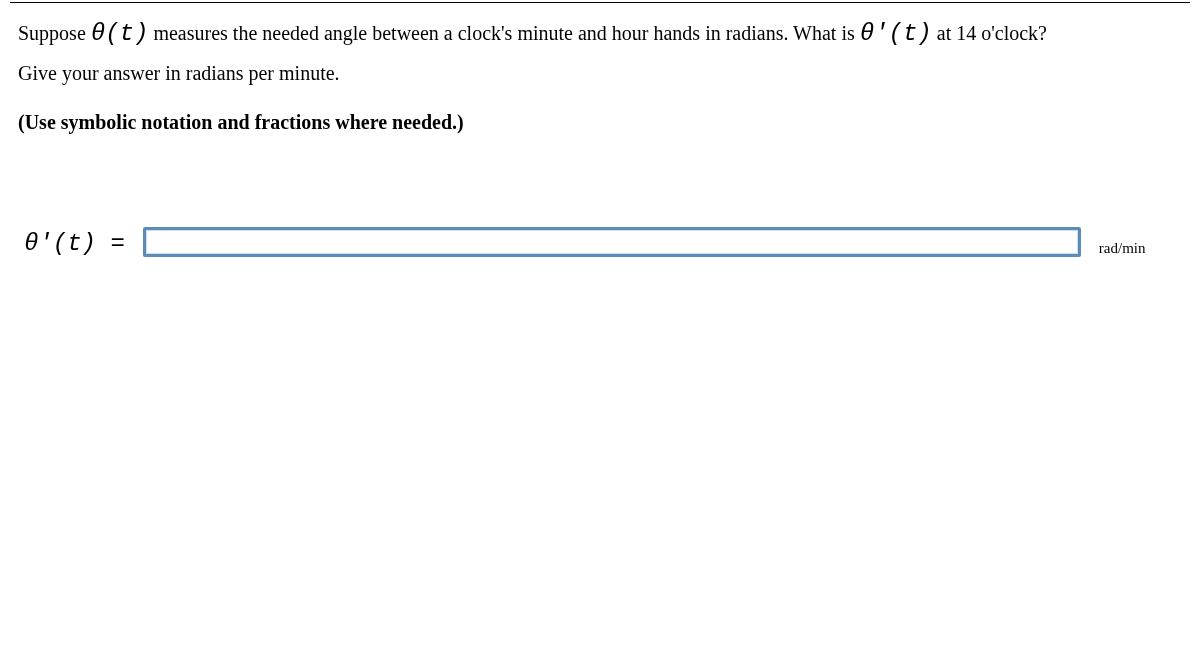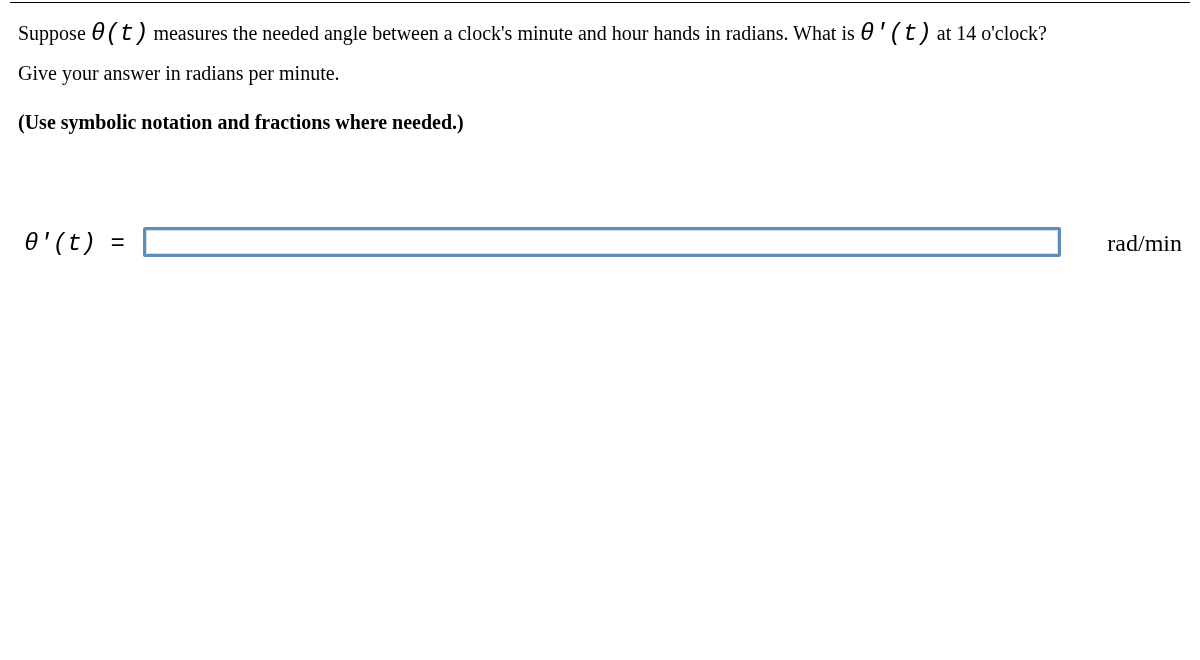--- a/index.html
+++ b/index.html
@@ -52,23 +52,22 @@
       height: 30px;
       border: 3px solid #5b8db8;
       border-radius: 2px;
       padding: 2px 6px;
       font-size: 18px;
       font-family: "Times New Roman", Times, serif;
       outline: none;
       box-shadow: inset 0 0 0 1px rgba(91,141,184,0.3);
     }
     .unit-label {
-      font-size: 24px;
+      font-size: 15px;
       white-space: nowrap;
-      margin-left: 28px;
     }
   </style>
 </head>
 <body>
 
 <div class="container">
   <div class="question-text">
     <p>
       <span>Suppose </span><span class="theta-prime">θ(t)</span><span> measures the needed angle between a clock's minute and hour hands in radians. What is </span><span class="theta-prime">θ′(t)</span><span> at 14 o'clock?</span>
     </p>

